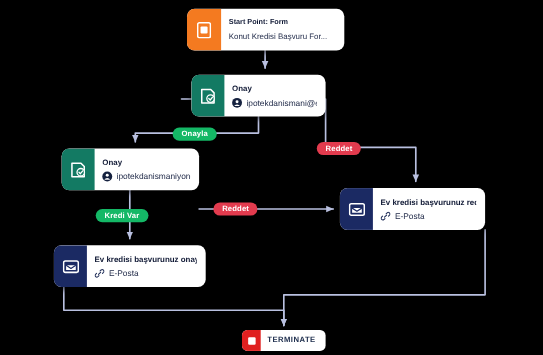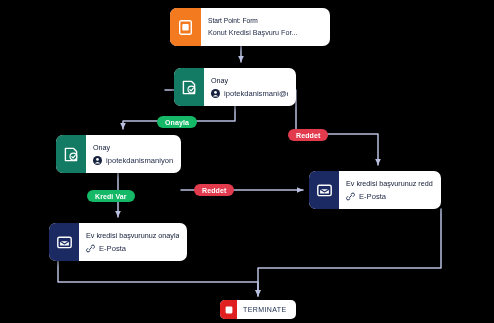--- a/index.html
+++ b/index.html
@@ -9,27 +9,27 @@
           border-radius:14px;overflow:hidden;}
   svg#edges{position:absolute;left:0;top:0;width:494px;height:323px;}
 
   
   .node{position:absolute;display:flex;align-items:stretch;background:#fff;
         border-radius:7px;box-shadow:0 2px 5px rgba(0,0,0,.55);overflow:hidden;}
   .node .icon-pane{flex:0 0 auto;display:flex;align-items:center;
         justify-content:center;}
   .node .body{flex:1 1 auto;display:flex;flex-direction:column;
         justify-content:center;padding:4px 8px 4px 7px;min-width:0;}
-  .ttl{font-size:7.2px;font-weight:normal;color:#101935;line-height:1.35;
+  .ttl{font-size:7.2px;font-weight:bold;color:#101935;line-height:1.35;
        white-space:nowrap;overflow:hidden;}
   .sub-row{display:flex;align-items:center;gap:4px;margin-top:3px;min-width:0;}
   .sub{font-size:7.6px;color:#1d2746;white-space:nowrap;overflow:hidden;}
 
   
-  #n-start{left:170px;top:8px;width:160px;height:38px;}
+  #n-start{left:170px;top:8px;width:143px;height:38px;}
   #n-start .icon-pane{width:31px;background:#f47a20;}
   #n-start .ttl{font-size:6.6px;}
   #n-start .sub{font-size:7.2px;}
 
   #n-onay1{left:174px;top:68px;width:122px;height:38px;}
   #n-onay1 .icon-pane{width:30px;background:#137a63;}
 
   #n-onay2{left:56px;top:135px;width:125px;height:38px;}
   #n-onay2 .icon-pane{width:30px;background:#137a63;}
 

